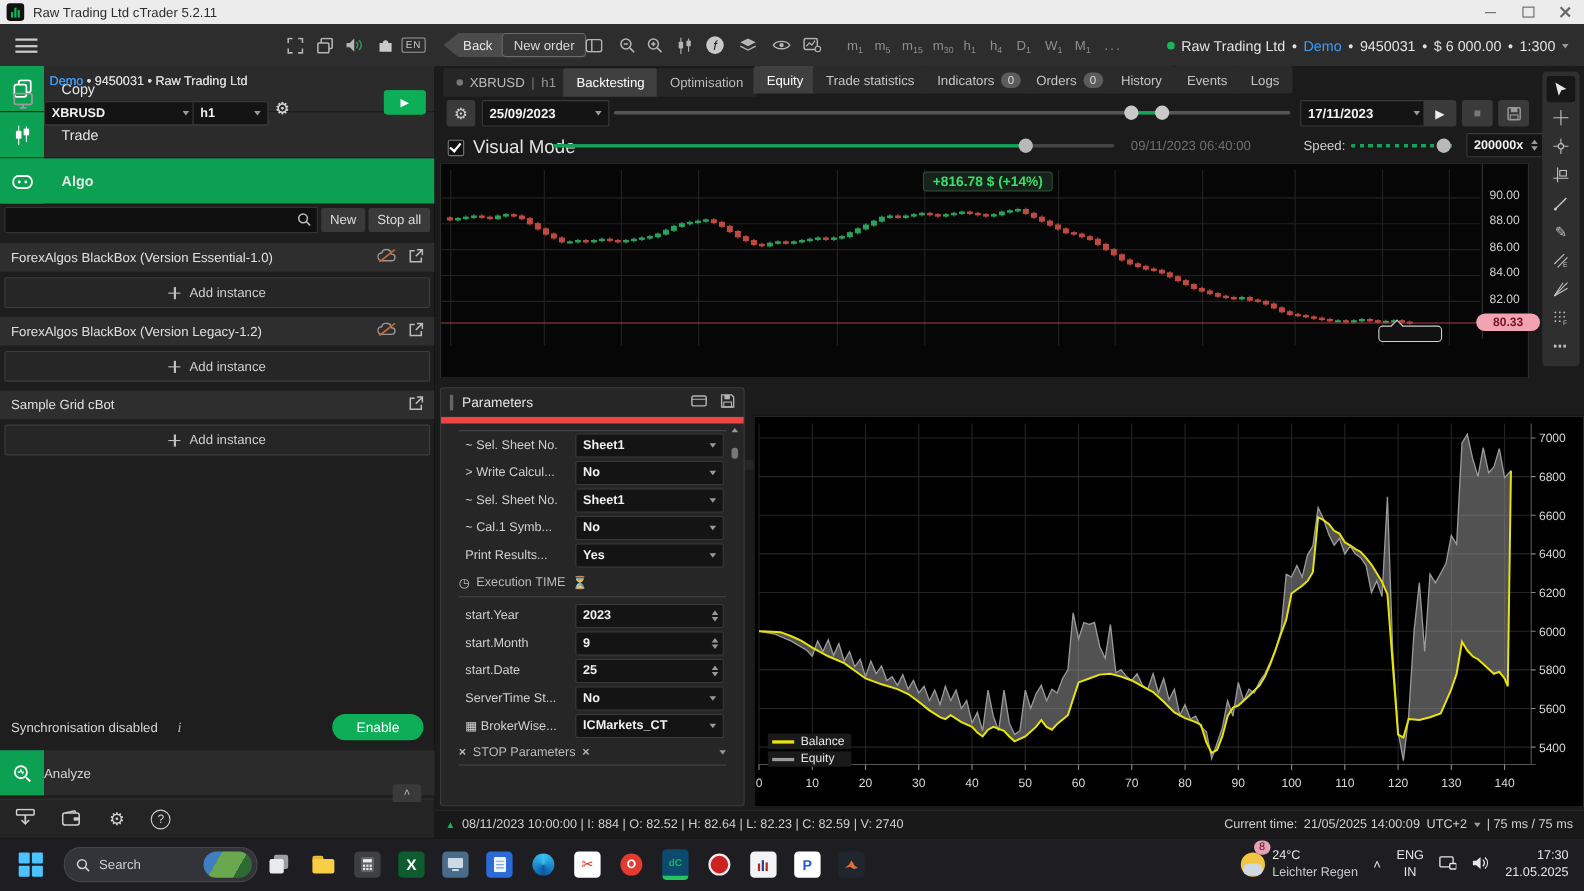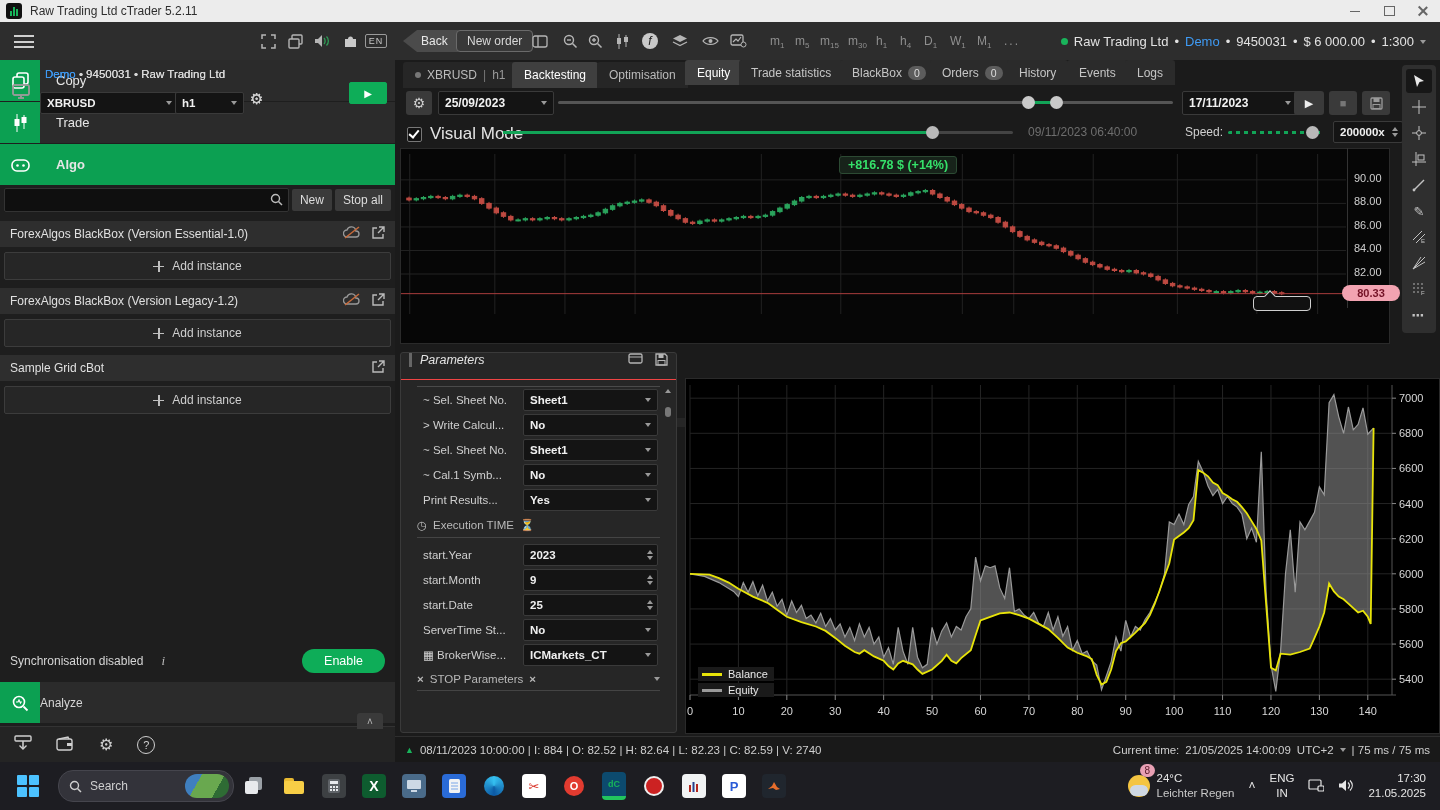--- a/index.html
+++ b/index.html
@@ -103,21 +103,21 @@
   .xlabels span.first{transform:none;}
   .hscroll{position:absolute;left:5px;top:269px;width:985px;height:9px;background:#262626;border-radius:4px;}
   .hthumb{position:absolute;left:885px;top:1px;width:98px;height:7px;background:#5a5a5a;border-radius:4px;}
   
   .dtoolbar{position:absolute;left:1007px;top:5px;width:34px;height:268px;background:#2f2f2f;border-radius:4px;
       display:flex;flex-direction:column;align-items:center;padding-top:4px;box-sizing:border-box;gap:2px;}
   .dtool{width:26px;height:24px;display:flex;align-items:center;justify-content:center;color:#c2c2c2;border-radius:3px;font-size:13px;}
   .dtool.active{background:#171717;}
   
   .parampanel{position:absolute;left:5px;top:292px;width:277px;height:381px;background:#262626;border:1px solid #3a3a3a;border-radius:3px;box-sizing:border-box;}
-  .phead{height:26px;display:flex;padding:0 8px;border-bottom:1px solid #ef4444;font-style:italic;}
+  .phead{height:26px;display:flex;align-items:center;padding:0 8px;border-bottom:6px solid #ef4444;}
   .phead .bar{width:3px;height:14px;background:#666;margin-right:8px;}
   .phead .t{flex:1;font-size:12.5px;color:#e3e3e3;}
   .prow{display:flex;align-items:center;height:25px;padding:0 18px 0 22px;gap:8px;}
   .prow .pl{width:92px;font-size:11.5px;color:#cfcfcf;white-space:nowrap;overflow:hidden;}
   .prow .pc{flex:1;}
   .psec{display:flex;align-items:center;gap:6px;margin:6px 16px 4px 16px;color:#b9b9b9;font-size:11.5px;
         border-bottom:1px solid #444;padding-bottom:5px;}
   .pscroll{position:absolute;right:3px;top:32px;width:10px;bottom:8px;}
   .pthumb{position:absolute;left:2px;top:22px;width:6px;height:10px;border-radius:3px;background:#777;}
   
@@ -1016,21 +1016,21 @@
     </div>
   </div>
 
   <div class="rtab active" style="left:290px">
       <span>Equity</span>
     </div>
   <div class="rtab" style="left:344px">
       <span>Trade statistics</span>
     </div>
   <div class="rtab" style="left:445px">
-      <span>BlackBox</span>
+      <span>Indicators</span>
       <span class="badge0">0</span>
     </div>
   <div class="rtab" style="left:535px">
       <span>Orders</span>
       <span class="badge0">0</span>
     </div>
   <div class="rtab" style="left:612px">
       <span>History</span>
     </div>
   <div class="rtab" style="left:672px">

